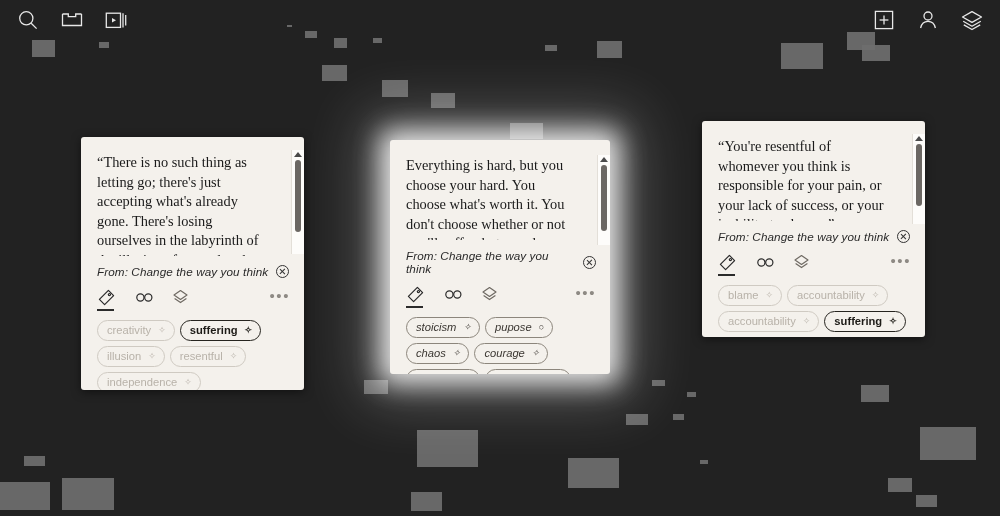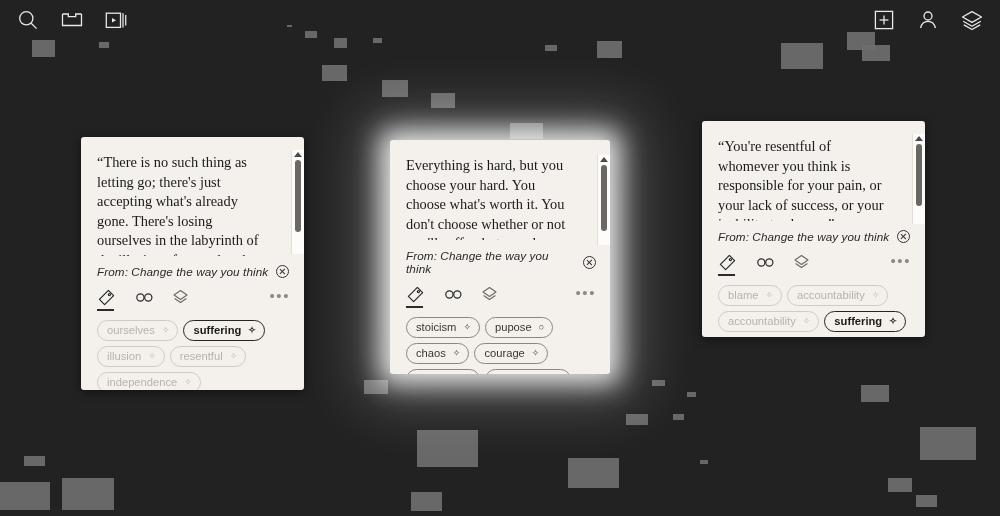--- a/index.html
+++ b/index.html
@@ -140,21 +140,21 @@
     white-space: nowrap;
     line-height: 15px;
   }
   .tag .glyph { font-size: 9px; color: #bbb5ac; }
   .tag.selected {
     border-color: #26241f;
     color: #1d1b17;
     font-weight: bold;
   }
   .tag.selected .glyph { color: #26241f; }
-  .card.focused .tag { color: #3a3631; border-color: #8c867c; }
+  .card.focused .tag { color: #3a3631; border-color: #8c867c; font-style: italic; }
   .card.focused .tag .glyph { color: #3a3631; }
 </style>
 </head>
 <body>
 
 <div id="canvas">
 
   <div class="bg-layer" id="bgLayer">
       <div class="bg-rect" style="left: 32px; top: 40px; width: 23px; height: 17px;"></div>
       <div class="bg-rect" style="left: 99px; top: 42px; width: 10px; height: 6px;"></div>
@@ -264,21 +264,21 @@
           <div class="mini-icon">
             <svg width="19" height="19" viewBox="0 0 19 19" fill="none" stroke="#6f6a63" stroke-width="1.2" stroke-linejoin="round">
               <path d="M9.5 2.6 L16 7 L9.5 11.4 L3 7 Z"></path>
               <path d="M3.6 10.6 L9.5 14.6 L15.4 10.6"></path>
             </svg>
           </div>
           <div class="more-dots">•••</div>
         </div>
         <div class="tags">
           <div class="tag">
-            <span>ourselves</span>
+            <span>creativity</span>
             <span class="glyph">✧</span>
           </div>
           <div class="tag selected">
             <span>suffering</span>
             <span class="glyph">✧</span>
           </div>
           <div class="tag">
             <span>illusion</span>
             <span class="glyph">✧</span>
           </div>

